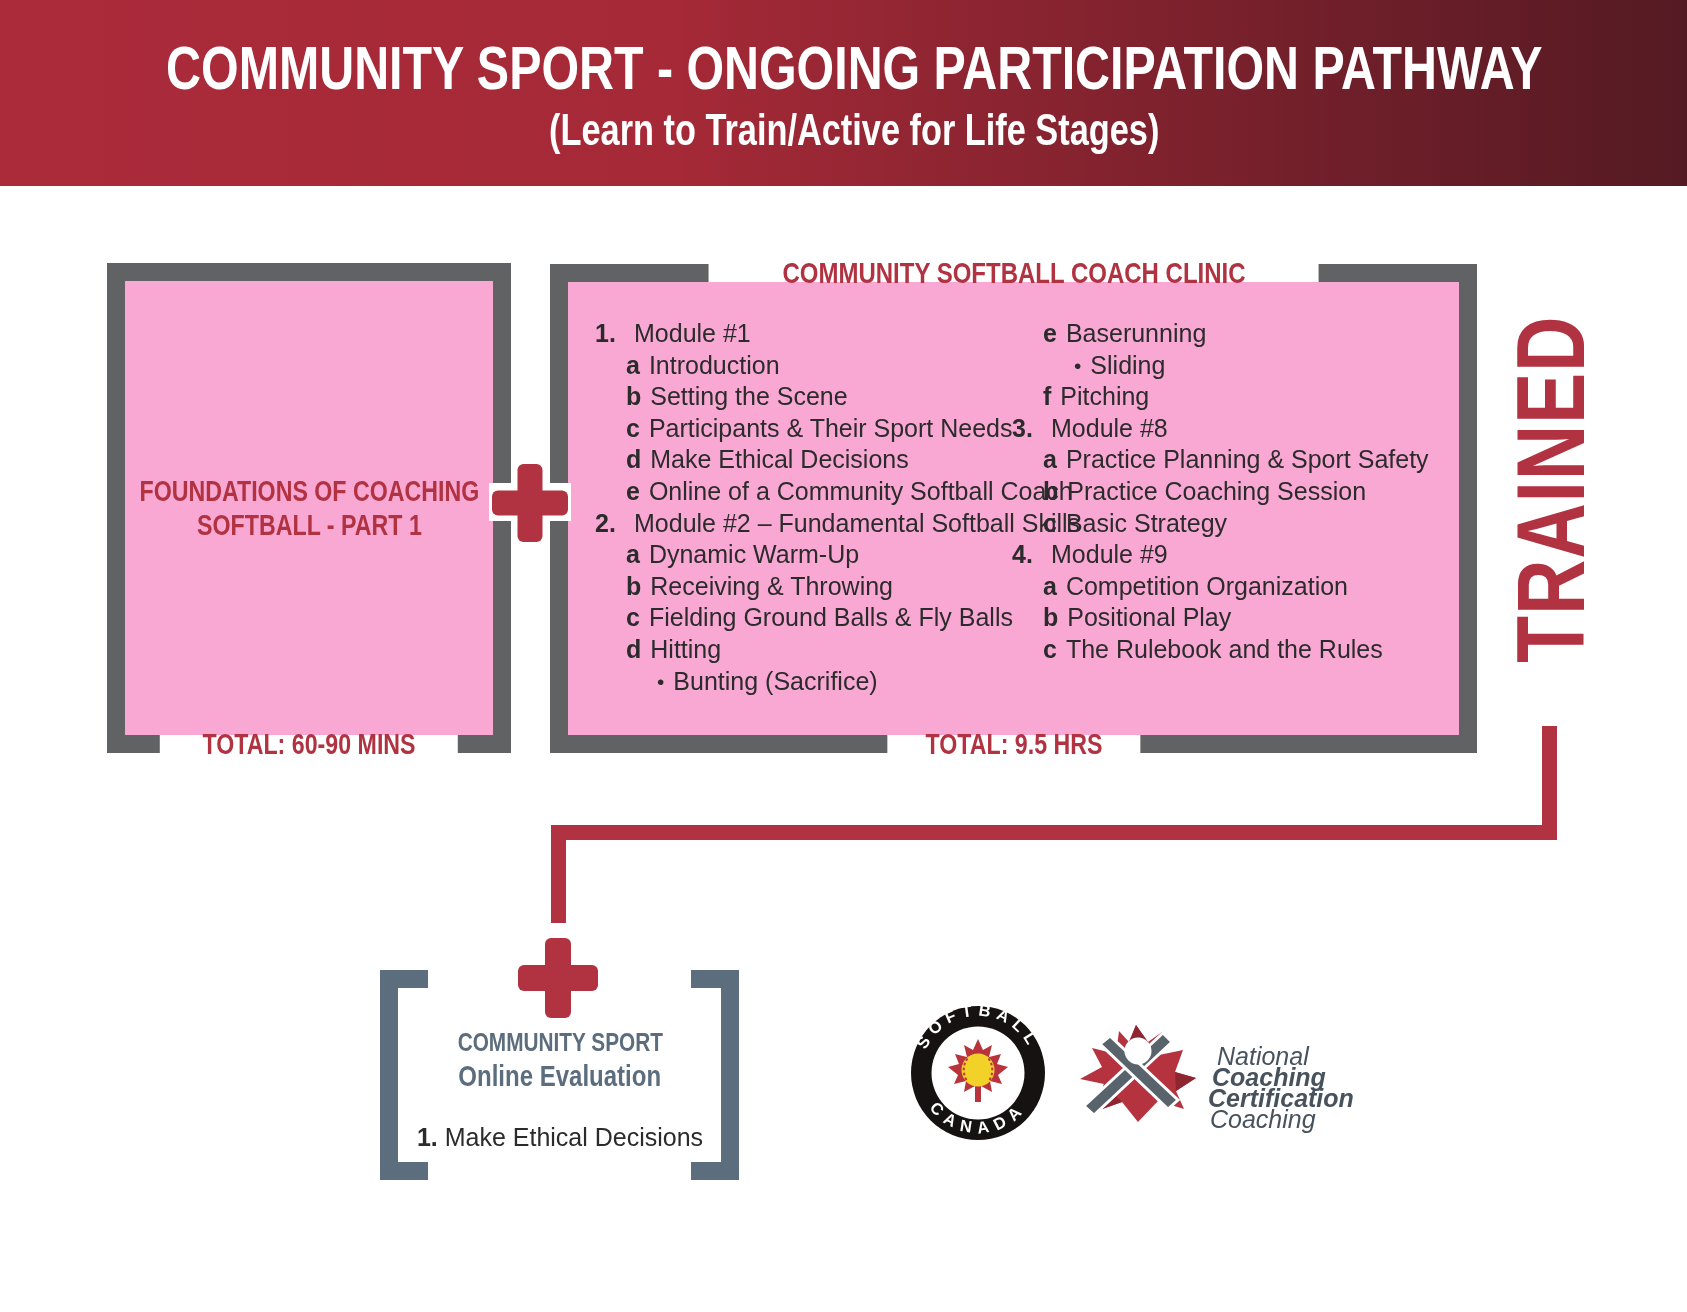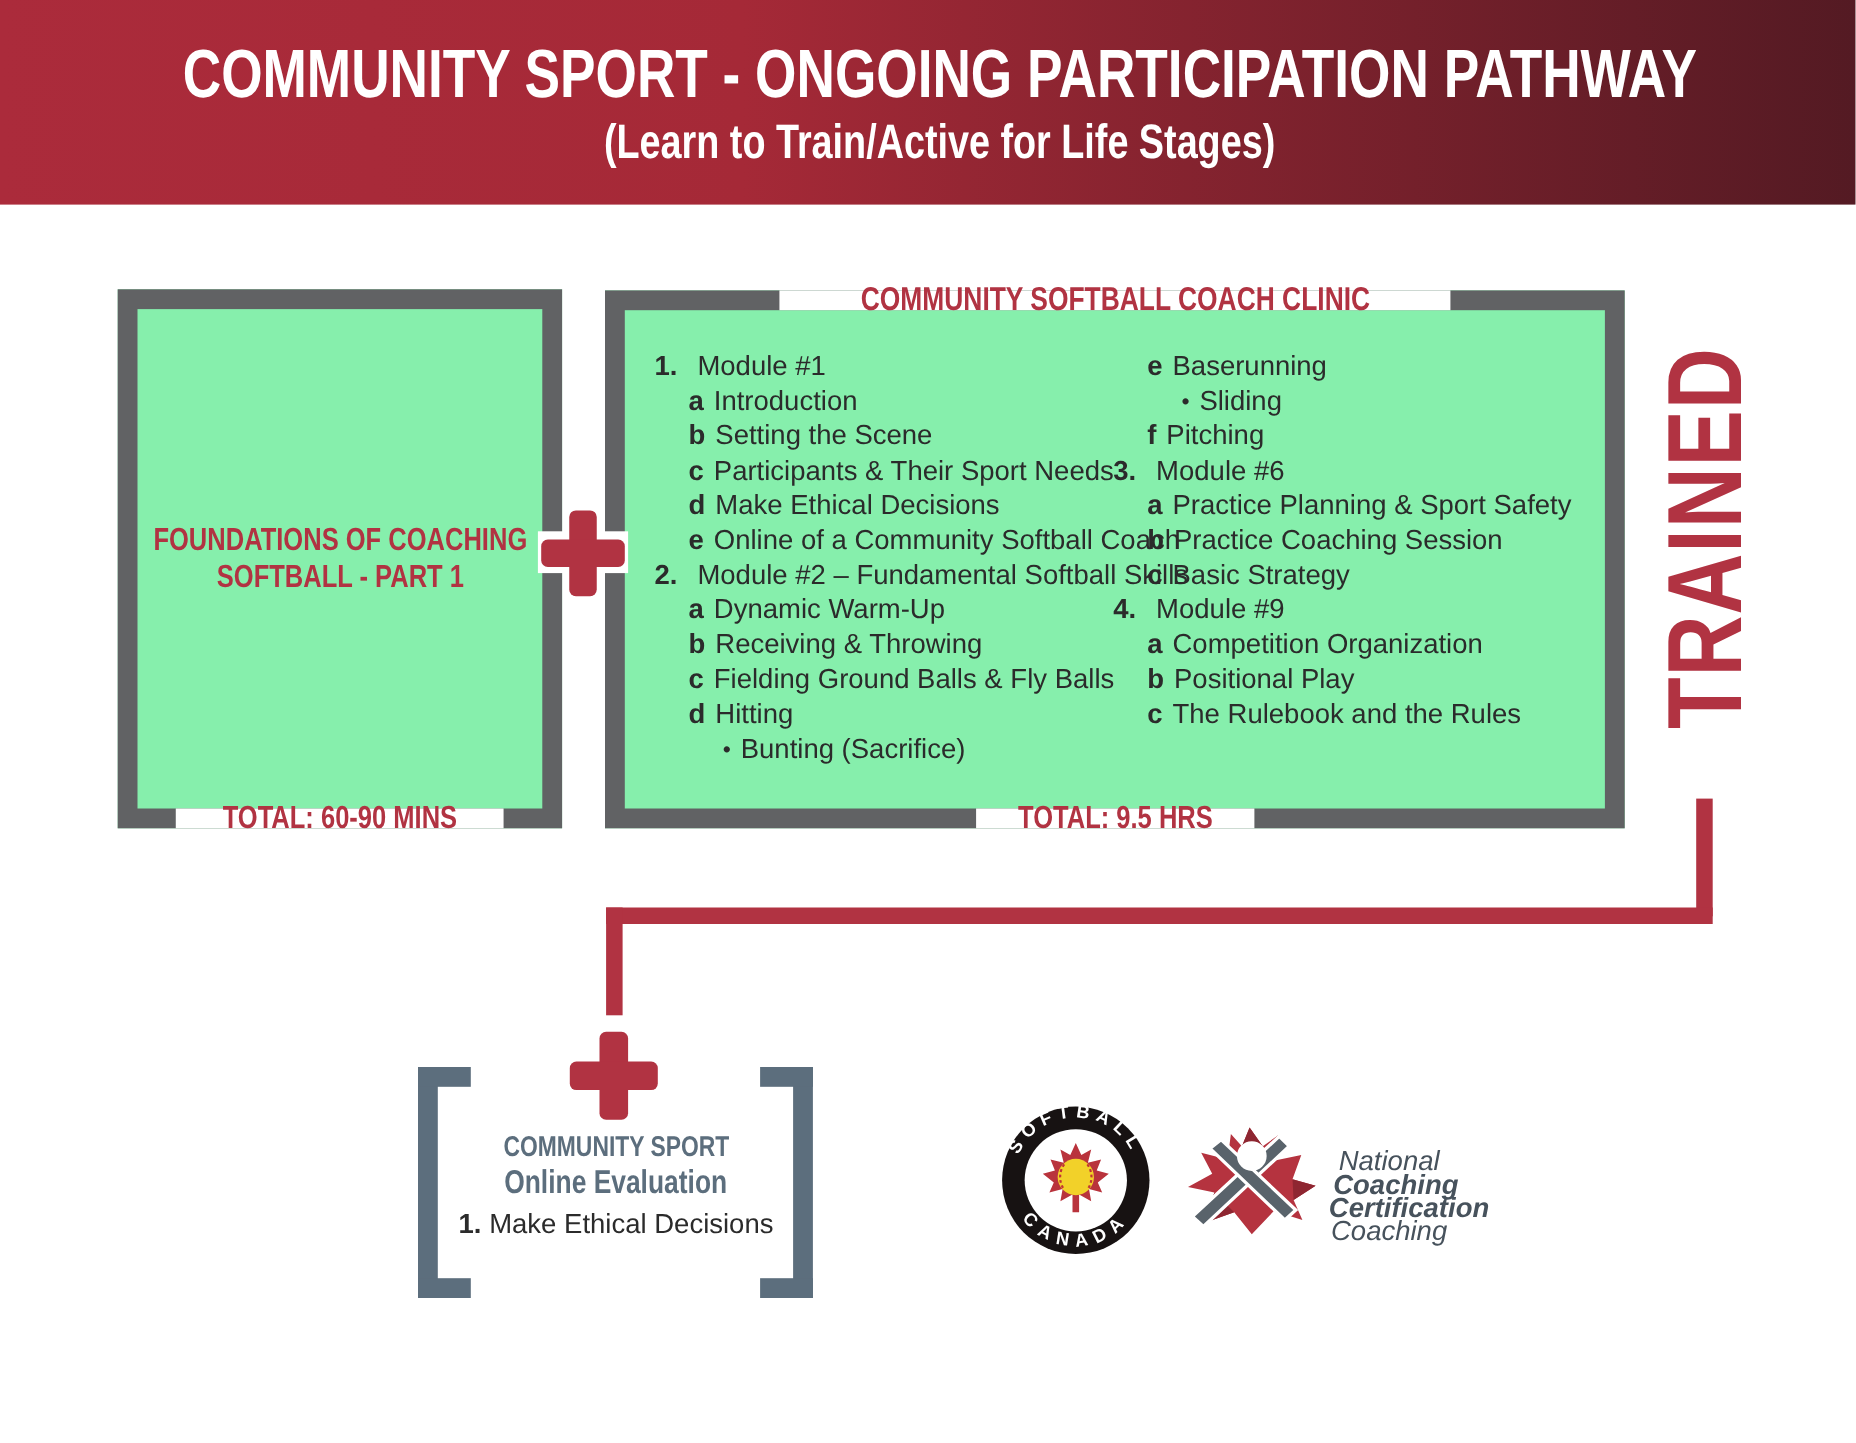--- a/index.html
+++ b/index.html
@@ -13,21 +13,21 @@
   
   .hdr{position:absolute;left:0;top:0;width:1687px;height:186px;
        background:linear-gradient(90deg,var(--hdr1) 0%,#a52937 40%,var(--hdr2) 100%);
        display:flex;flex-direction:column;align-items:center;justify-content:center;gap:2px;padding-left:21px;}
   .hdr .t1{font-size:62px;font-weight:bold;color:#fff;white-space:nowrap;}
   .hdr .t2{font-size:44px;font-weight:bold;color:#fff;white-space:nowrap;}
   .cond{display:inline-block;transform:scaleX(0.78);transform-origin:50% 50%;}
   .cond8{display:inline-block;transform:scaleX(0.8);transform-origin:50% 50%;}
 
   
-  .frame{position:absolute;border:18px solid var(--gray);background:#86efac;}
+  .frame{position:absolute;border:18px solid var(--gray);background:#f9a8d4;}
   .fbox{left:107px;top:263px;width:404px;height:490px;display:flex;flex-direction:column;
         align-items:center;justify-content:center;}
   .cbox{left:550px;top:264px;width:927px;height:489px;}
   .frame-label{position:absolute;left:50%;transform:translateX(-50%);height:18px;
         background:#fff;display:flex;align-items:center;padding:0 16px;white-space:nowrap;
         color:var(--red);font-weight:bold;}
   .frame-label.bottom{bottom:-18px;}
   .frame-label.top{top:-18px;}
   .fl-sm{font-size:29px;}
   .fl-title{font-size:30px;}
@@ -74,21 +74,21 @@
   .bk{position:absolute;background:var(--slate);}
   .lb-v{left:380px;top:970px;width:18px;height:210px;}
   .lb-t{left:380px;top:970px;width:48px;height:18px;}
   .lb-b{left:380px;top:1162px;width:48px;height:18px;}
   .rb-v{left:721px;top:970px;width:18px;height:210px;}
   .rb-t{left:691px;top:970px;width:48px;height:18px;}
   .rb-b{left:691px;top:1162px;width:48px;height:18px;}
   .eval-text{position:absolute;left:390px;top:1026px;width:340px;text-align:center;}
   .ev1{font-size:26px;font-weight:bold;color:var(--slate);line-height:32px;white-space:nowrap;}
   .ev2{font-size:30px;font-weight:bold;color:var(--slate);line-height:30px;margin-top:3px;white-space:nowrap;}
-  .ev-item{margin-top:8px;font-size:25px;color:var(--ink);line-height:28px;white-space:nowrap;}
+  .ev-item{margin-top:32px;font-size:25px;color:var(--ink);line-height:28px;white-space:nowrap;}
   .ev-item .mk{font-weight:bold;}
 
   
   .sc-logo{position:absolute;left:908px;top:1003px;}
   .nccp{position:absolute;left:1072px;top:1022px;}
   .nccp-text{position:absolute;left:1208px;top:1046px;color:var(--nccp-ink);
         font-style:italic;font-size:25px;line-height:21px;}
   .nccp-text .b{font-weight:bold;}
   .nt1{margin-left:9px;} .nt2{margin-left:4px;} .nt4{margin-left:2px;}
 </style>
@@ -197,21 +197,21 @@
           <span class="tx">Sliding</span>
         </div>
 
         <div class="li lvl-letter">
           <span class="mk">f</span>
           <span class="tx">Pitching</span>
         </div>
 
         <div class="li lvl-num">
           <span class="mk">3.</span>
-          <span class="tx">Module #6</span>
+          <span class="tx">Module #8</span>
         </div>
 
         <div class="li lvl-letter">
           <span class="mk">a</span>
           <span class="tx">Practice Planning &amp; Sport Safety</span>
         </div>
 
         <div class="li lvl-letter">
           <span class="mk">b</span>
           <span class="tx">Practice Coaching Session</span>

